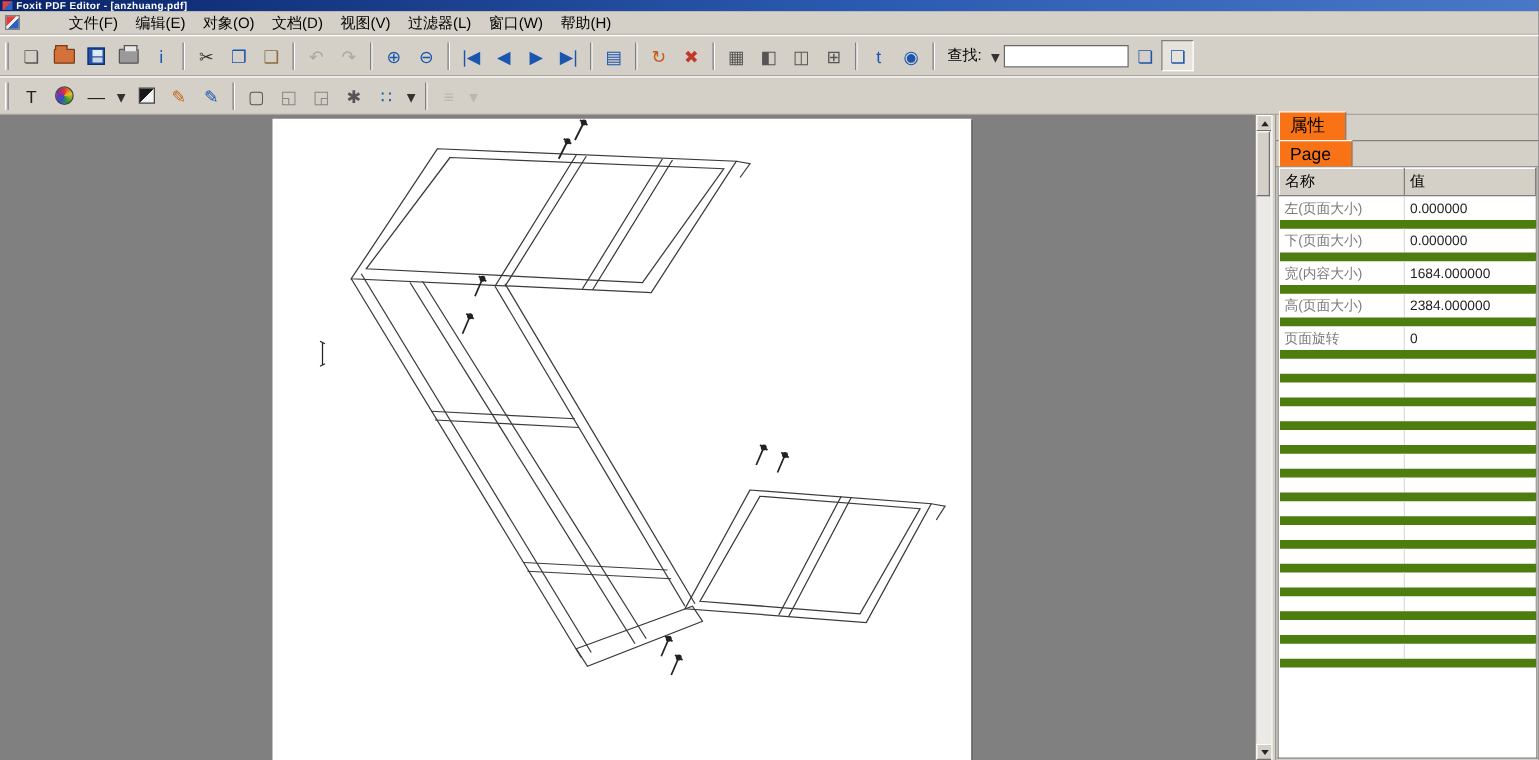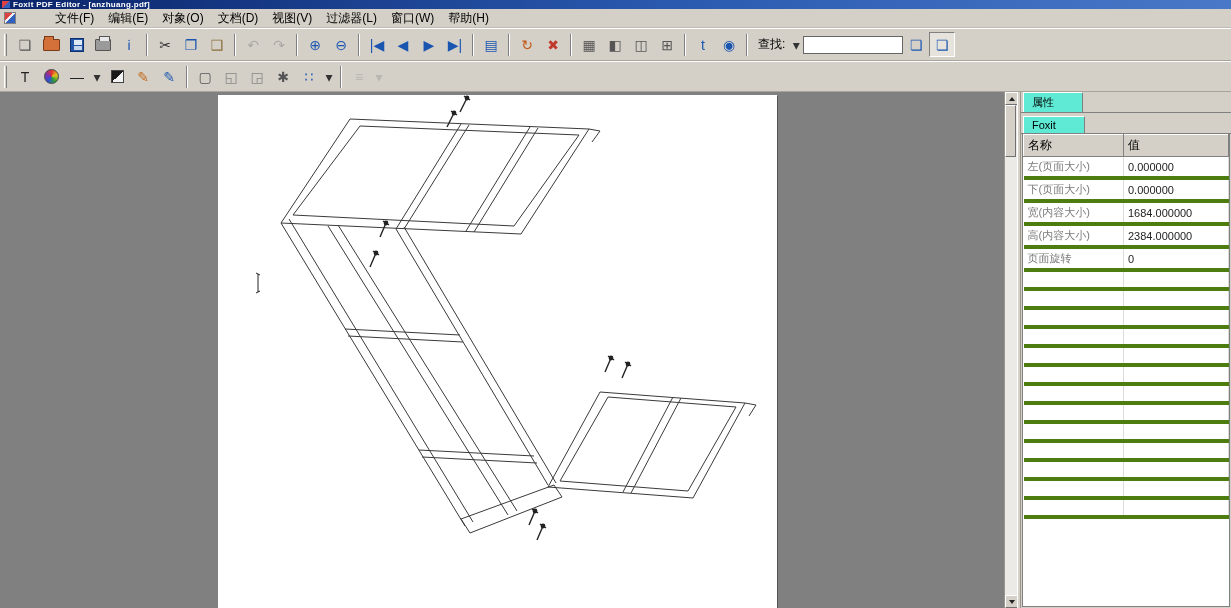--- a/index.html
+++ b/index.html
@@ -72,35 +72,35 @@
   .vs-btn{width:13px;height:13px;background:#d4d0c8;border:1px solid;border-color:#fff #707070 #707070 #fff;display:flex;align-items:center;justify-content:center;flex:none;}
   .tri-up{width:0;height:0;border-left:3px solid transparent;border-right:3px solid transparent;border-bottom:4px solid #222;}
   .tri-down{width:0;height:0;border-left:3px solid transparent;border-right:3px solid transparent;border-top:4px solid #222;}
   .vs-track{flex:1; position:relative;}
   .vs-thumb{position:absolute; left:0; top:0; width:11px; height:52px; background:#d4d0c8; border:1px solid; border-color:#fff #707070 #707070 #fff;}
   .splitter{width:4px;background:#d4d0c8;border-left:1px solid #fff;border-right:1px solid #9a968e;flex:none;}
   
   .panel{width:210px;background:#d4d0c8;display:flex;flex-direction:column;flex:none;}
   .tabstrip{height:21px;display:flex;align-items:flex-end;border-bottom:1px solid #808080;padding-left:2px;}
   .tab{
-    padding:2px 28px 2px 8px; background:#5eead4; border:1px solid #808080;
+    padding:2px 16px 2px 8px; background:#f97316; border:1px solid #808080;
     border-top-color:#fff; border-left-color:#fff; border-bottom:none;
-    font-size:11px; white-space:nowrap;
+    font-size:14px; white-space:nowrap;
   }
   .prop-table{flex:1; background:#fff; border:1px solid #808080; border-top:none; margin:0 1px 1px 1px; overflow:hidden;}
   table.grid{border-collapse:collapse; width:100%; table-layout:fixed;}
   table.grid th{
     background:#d4d0c8; font-weight:normal; text-align:left; font-size:12px;
     border-right:1px solid #808080; border-bottom:1px solid #808080;
     border-top:1px solid #fff; border-left:1px solid #fff;
     padding:2px 4px; height:19px;margin-left:16px;
   }
   table.grid td{
     font-size:11px; padding:2px 4px; height:19px;
-    border-right:1px solid #dcdcdc; border-bottom:4px solid #4d7c0f;
+    border-right:1px solid #dcdcdc; border-bottom:7px solid #4d7c0f;
     white-space:nowrap; overflow:hidden;
   }
   td.pname{color:#7a7a7a; width:100px;}
   td.pval{color:#222;}
   
   .watermark{position:absolute; left:912px; top:524px; width:310px; height:80px; z-index:40; pointer-events:none;}
 </style>
 </head>
 <body>
 
@@ -376,21 +376,21 @@
         </div>
     </div>
 
     <div class="splitter"></div>
 
     <div class="panel">
       <div class="tabstrip">
         <span class="tab">属性</span>
       </div>
       <div class="tabstrip">
-        <span class="tab">Foxit</span>
+        <span class="tab">Page</span>
       </div>
       <div class="prop-table">
         <table class="grid">
           <thead>
             <tr>
               <th style="width:100px;">名称</th>
               <th>值</th>
             </tr>
           </thead>
           <tbody id="prop-rows">
@@ -400,21 +400,21 @@
               </tr>
               <tr>
                 <td class="pname">下(页面大小)</td>
                 <td class="pval">0.000000</td>
               </tr>
               <tr>
                 <td class="pname">宽(内容大小)</td>
                 <td class="pval">1684.000000</td>
               </tr>
               <tr>
-                <td class="pname">高(内容大小)</td>
+                <td class="pname">高(页面大小)</td>
                 <td class="pval">2384.000000</td>
               </tr>
               <tr>
                 <td class="pname">页面旋转</td>
                 <td class="pval">0</td>
               </tr>
               <tr>
                 <td class="pname"></td>
                 <td class="pval"></td>
               </tr>

